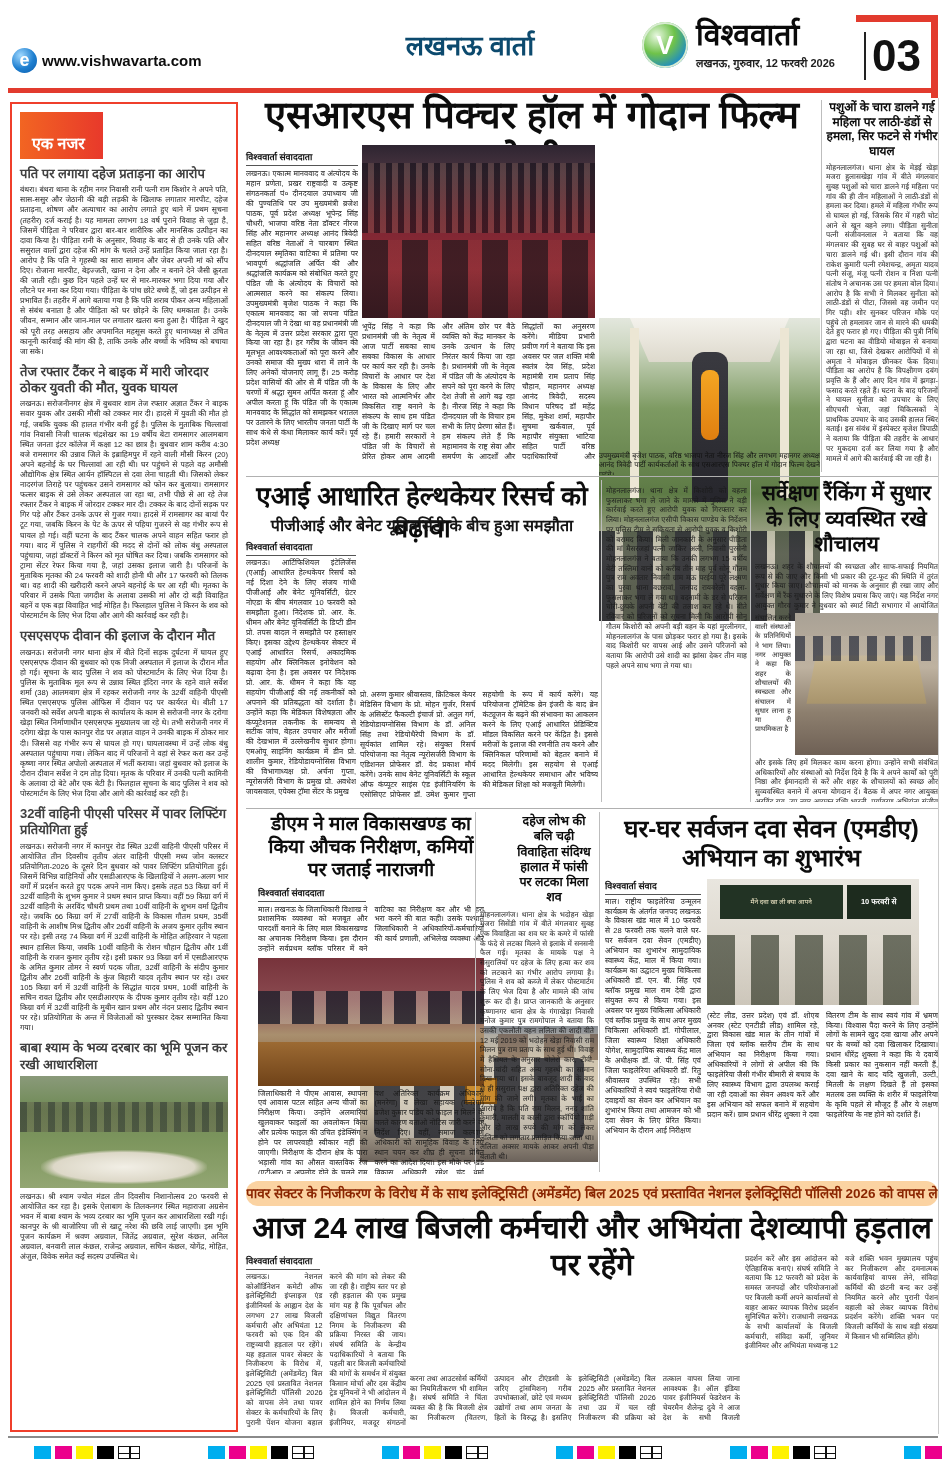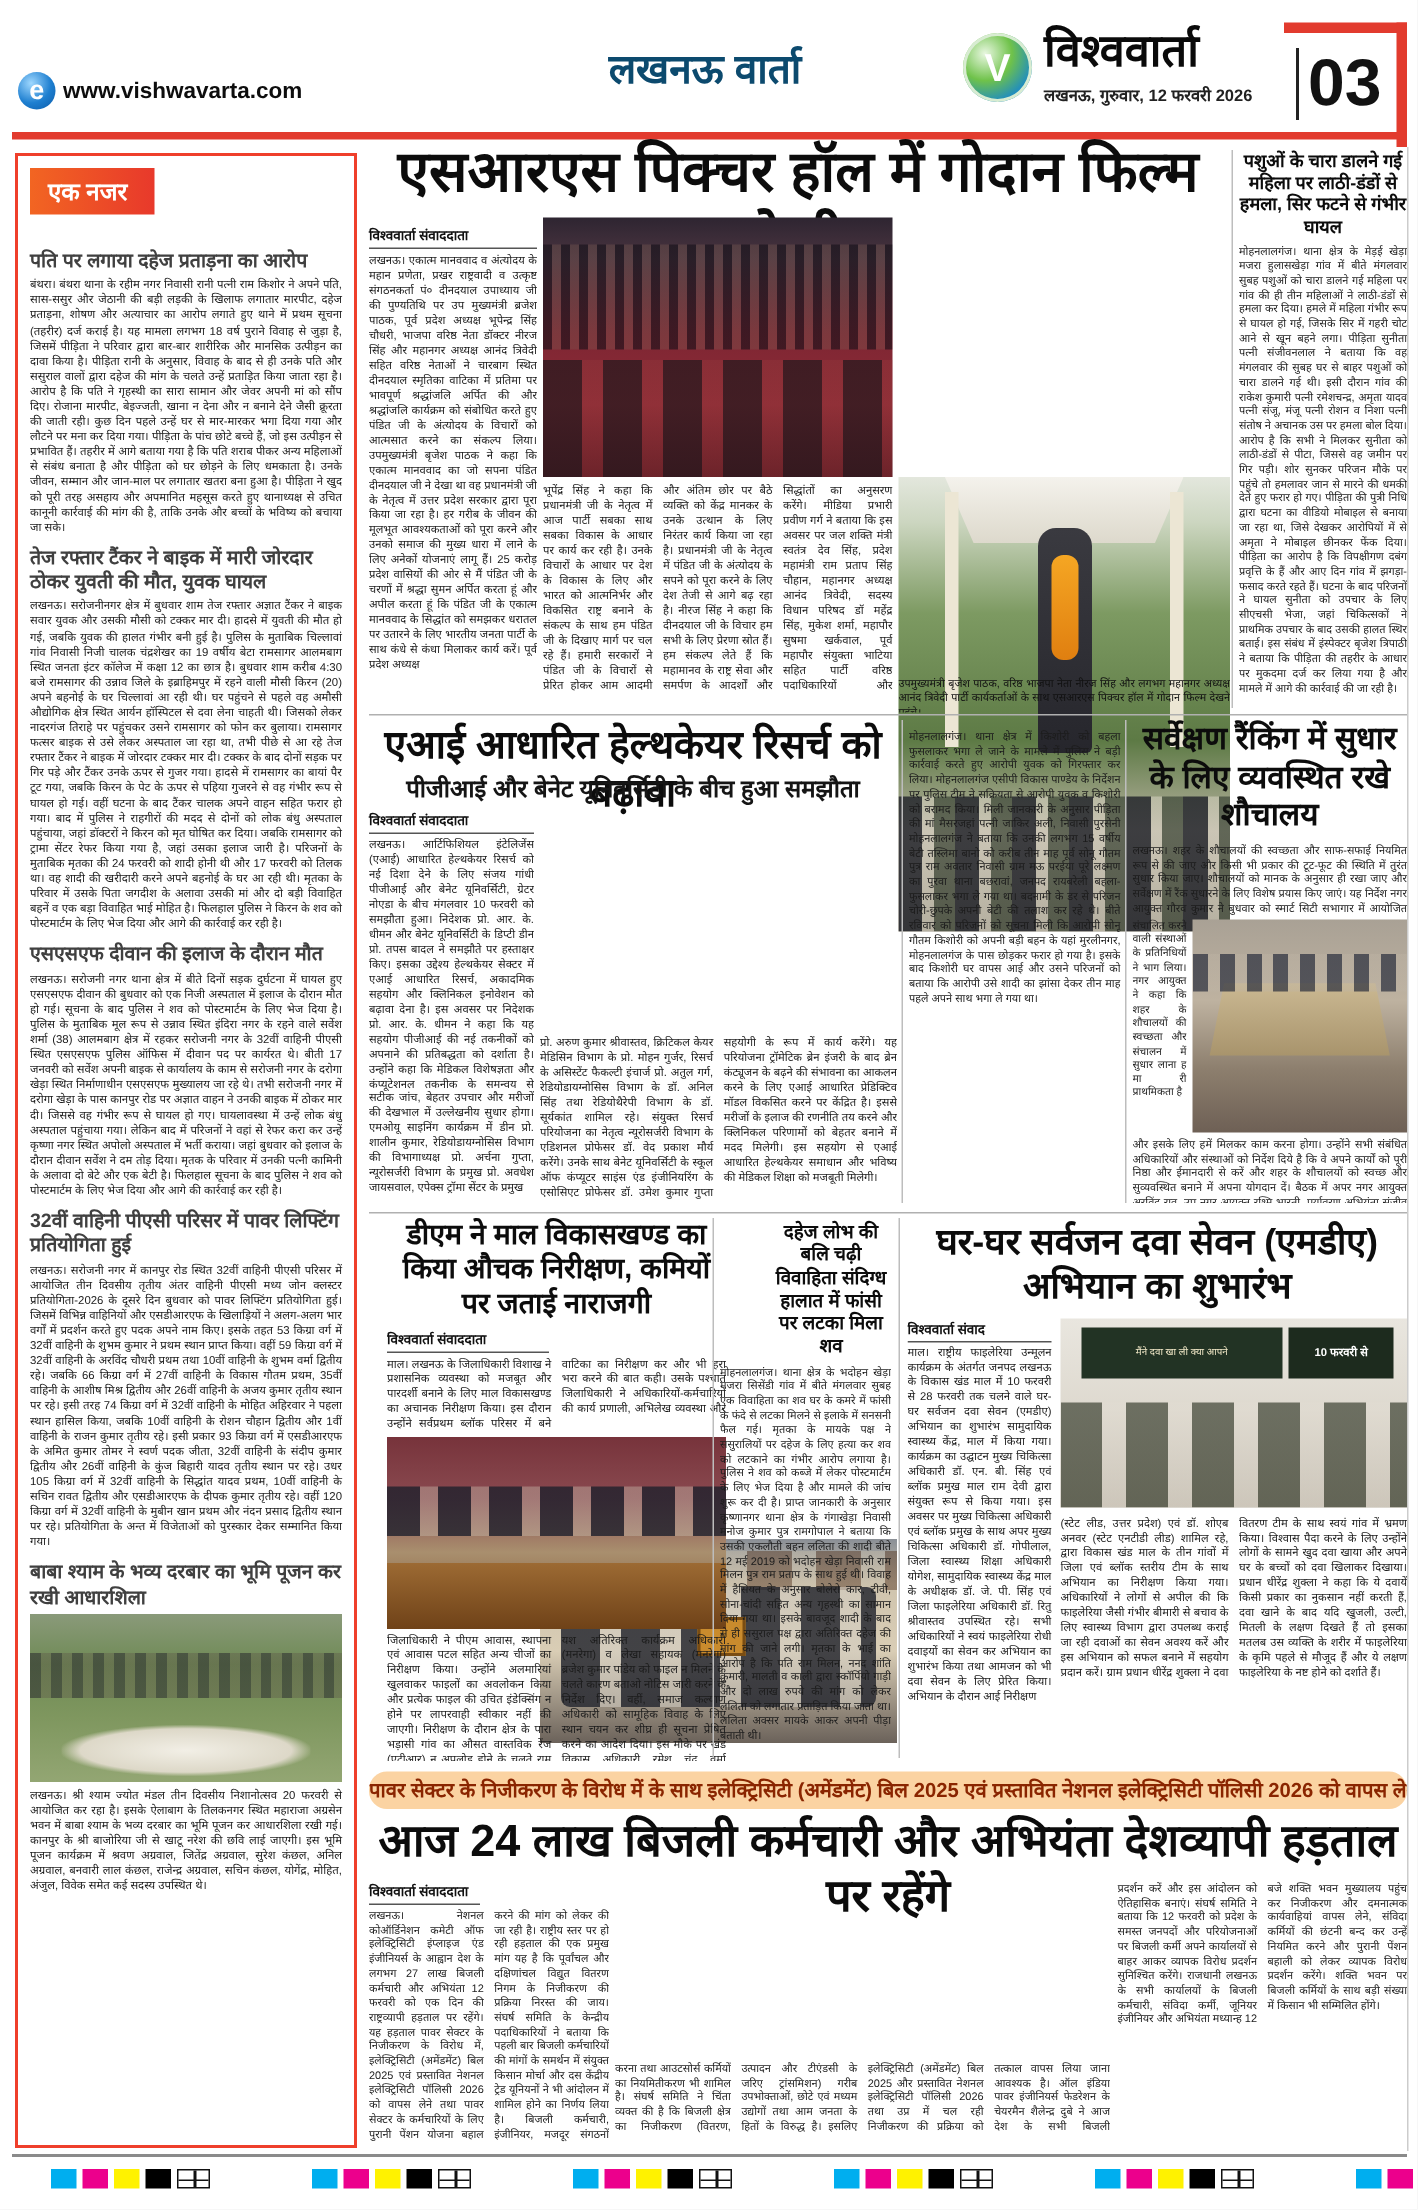--- a/index.html
+++ b/index.html
@@ -19,21 +19,21 @@
   
   .site{display:flex;align-items:center;gap:5px;font-weight:bold;font-size:15px;color:#0d0d0d;}
   .e-icon{display:inline-block;width:25px;height:25px;border-radius:50%;background:radial-gradient(circle at 35% 30%,#9fd8ff,#1e7fd0 55%,#0b5aa8);color:#fff;font-weight:bold;font-size:18px;line-height:25px;text-align:center;}
   .masthead{display:flex;align-items:center;gap:8px;}
   .mast-logo{width:46px;height:46px;border-radius:50%;background:radial-gradient(circle at 32% 30%,#e8f7e0,#6fc24a 40%,#1d8bc4 75%,#0f5f8e);color:#ffffff;font-weight:bold;font-size:26px;text-align:center;line-height:46px;box-shadow:0 0 0 2px #d8ecd2 inset;}
   .mast-name{font-size:30px;font-weight:bold;color:#0a0a0a;line-height:1;}
   .mast-date{font-size:11px;font-weight:bold;color:#222;margin-top:5px;}
   .pageno{font-size:44px;font-weight:bold;color:#121212;line-height:1;}
   
   .sidebar{border:2px solid #ef3f2b;box-sizing:border-box;padding:8px 8px 6px 8px;overflow:hidden;}
-  .sb-tab{display:inline-block;background:linear-gradient(90deg,#f26522,#e8392b);color:#fff;font-size:16px;font-weight:bold;padding:4px 18px 5px 12px;margin-bottom:16px;}
+  .sb-tab{display:inline-block;background:linear-gradient(90deg,#f26522,#e8392b);color:#fff;font-size:16px;font-weight:bold;padding:20px 18px 5px 12px;margin-bottom:0;}
   .sb-h{font-size:13px;font-weight:bold;color:#404040;line-height:1.25;margin:7px 0 3px 0;}
   .sb-b{font-size:7.6px;line-height:1.33;text-align:justify;color:#1c1c1c;}
   
   .strip{background:#fbd3a2;border-radius:12px;color:#8a2500;font-weight:bold;font-size:13.5px;text-align:center;line-height:25px;overflow:hidden;white-space:nowrap;}
   
   .marks-row{display:flex;align-items:center;gap:6px;}
   .mark-sq{width:17px;height:13px;display:inline-block;}
   .reg-glyph{width:22px;height:13px;display:inline-block;border:1.5px solid #111;box-sizing:border-box;position:relative;background:#fff;}
   .reg-glyph::before{content:"";position:absolute;left:50%;top:0;bottom:0;width:1.5px;background:#111;}
   .reg-glyph::after{content:"";position:absolute;top:50%;left:0;right:0;height:1.5px;background:#111;}
@@ -176,21 +176,21 @@
     <div class="headline" style="font-size:12.5px;margin-left:34px;">दहेज लोभ की बलि चढ़ी विवाहिता संदिग्ध हालात में फांसी पर लटका मिला शव</div>
     <div class="body-text" style="height:296px;margin-top:4px;font-size:7.3px;">मोहनलालगंज। थाना क्षेत्र के भदोहन खेड़ा मजरा सिसेंडी गांव में बीते मंगलवार सुबह एक विवाहिता का शव घर के कमरे में फांसी के फंदे से लटका मिलने से इलाके में सनसनी फैल गई। मृतका के मायके पक्ष ने ससुरालियों पर दहेज के लिए हत्या कर शव को लटकाने का गंभीर आरोप लगाया है। पुलिस ने शव को कब्जे में लेकर पोस्टमार्टम के लिए भेज दिया है और मामले की जांच शुरू कर दी है। प्राप्त जानकारी के अनुसार कृष्णानगर थाना क्षेत्र के गंगाखेड़ा निवासी मनोज कुमार पुत्र रामगोपाल ने बताया कि उसकी एकलौती बहन ललिता की शादी बीते 12 मई 2019 को भदोहन खेड़ा निवासी राम मिलन पुत्र राम प्रताप के साथ हुई थी। विवाह में हैसियत के अनुसार बोलेरो कार, टीवी, सोना-चांदी सहित अन्य गृहस्थी का सामान दिया गया था। इसके बावजूद शादी के बाद से ही ससुराल पक्ष द्वारा अतिरिक्त दहेज की मांग की जाने लगी। मृतका के भाई का आरोप है कि पति राम मिलन, ननद शांति कुमारी, मालती व काली द्वारा स्कॉर्पियो गाड़ी और दो लाख रुपये की मांग को लेकर ललिता को लगातार प्रताड़ित किया जाता था। ललिता अक्सर मायके आकर अपनी पीड़ा बताती थी।</div>
   </div>
 
   <div class="abs vrule" style="left:599px;top:812px;height:360px;"></div>
   <div class="abs" style="left:605px;top:814px;width:333px;height:360px;overflow:hidden;">
     <div class="headline" style="font-size:24px;">घर-घर सर्वजन दवा सेवन (एमडीए) अभियान का शुभारंभ</div>
     <div style="position:relative;margin-top:6px;height:286px;">
       <span class="byline" style="position:absolute;left:0;top:0;width:96px;">विश्ववार्ता संवाद</span>
       <div class="abs body-text" style="left:0;top:18px;width:96px;height:268px;">माल। राष्ट्रीय फाइलेरिया उन्मूलन कार्यक्रम के अंतर्गत जनपद लखनऊ के विकास खंड माल में 10 फरवरी से 28 फरवरी तक चलने वाले घर-घर सर्वजन दवा सेवन (एमडीए) अभियान का शुभारंभ सामुदायिक स्वास्थ्य केंद्र, माल में किया गया। कार्यक्रम का उद्घाटन मुख्य चिकित्सा अधिकारी डॉ. एन. बी. सिंह एवं ब्लॉक प्रमुख माल राम देवी द्वारा संयुक्त रूप से किया गया। इस अवसर पर मुख्य चिकित्सा अधिकारी एवं ब्लॉक प्रमुख के साथ अपर मुख्य चिकित्सा अधिकारी डॉ. गोपीलाल, जिला स्वास्थ्य शिक्षा अधिकारी योगेश, सामुदायिक स्वास्थ्य केंद्र माल के अधीक्षक डॉ. जे. पी. सिंह एवं जिला फाइलेरिया अधिकारी डॉ. रितु श्रीवास्तव उपस्थित रहे। सभी अधिकारियों ने स्वयं फाइलेरिया रोधी दवाइयों का सेवन कर अभियान का शुभारंभ किया तथा आमजन को भी दवा सेवन के लिए प्रेरित किया। अभियान के दौरान आई निरीक्षण</div>
-      <div class="abs photo" style="left:102px;top:0;width:231px;height:126px;background:linear-gradient(180deg,#e9e6df 0%,#ded9cf 48%,#b8b0a2 100%);">
+      <div class="abs photo" style="left:102px;top:0;width:212px;height:126px;background:linear-gradient(180deg,#e9e6df 0%,#ded9cf 48%,#b8b0a2 100%);">
         <div class="abs" style="left:6%;top:6px;width:58%;height:34px;background:#223324;color:#f2e9c8;font-size:6.5px;line-height:34px;text-align:center;overflow:hidden;">मैंने दवा खा ली क्या आपने</div>
         <div class="abs" style="left:66%;top:6px;width:30%;height:34px;background:#1d2b1e;color:#ffffff;font-size:7.5px;font-weight:bold;line-height:34px;text-align:center;overflow:hidden;">10 फरवरी से</div>
         <div class="abs" style="left:0;bottom:0;width:100%;height:70px;background:repeating-linear-gradient(90deg,rgba(70,75,60,.75) 0 28px,rgba(225,220,210,.5) 28px 44px);"></div>
       </div>
       <div class="abs body-text cols2" style="left:102px;top:132px;width:231px;height:154px;">(स्टेट लीड, उत्तर प्रदेश) एवं डॉ. शोएब अनवर (स्टेट एनटीडी लीड) शामिल रहे, द्वारा विकास खंड माल के तीन गांवों में जिला एवं ब्लॉक स्तरीय टीम के साथ अभियान का निरीक्षण किया गया। अधिकारियों ने लोगों से अपील की कि फाइलेरिया जैसी गंभीर बीमारी से बचाव के लिए स्वास्थ्य विभाग द्वारा उपलब्ध कराई जा रही दवाओं का सेवन अवश्य करें और इस अभियान को सफल बनाने में सहयोग प्रदान करें। ग्राम प्रधान धीरेंद्र शुक्ला ने दवा वितरण टीम के साथ स्वयं गांव में भ्रमण किया। विश्वास पैदा करने के लिए उन्होंने लोगों के सामने खुद दवा खाया और अपने घर के बच्चों को दवा खिलाकर दिखाया। प्रधान धीरेंद्र शुक्ला ने कहा कि ये दवायें किसी प्रकार का नुकसान नहीं करती हैं, दवा खाने के बाद यदि खुजली, उल्टी, मितली के लक्षण दिखते हैं तो इसका मतलब उस व्यक्ति के शरीर में फाइलेरिया के कृमि पहले से मौजूद हैं और ये लक्षण फाइलेरिया के नष्ट होने को दर्शाते हैं।</div>
     </div>
   </div>
 
   <div class="abs strip" style="left:246px;top:1181px;width:692px;height:25px;">पावर सेक्टर के निजीकरण के विरोध में के साथ इलेक्ट्रिसिटी (अमेंडमेंट) बिल 2025 एवं प्रस्तावित नेशनल इलेक्ट्रिसिटी पॉलिसी 2026 को वापस लेने का आन्दोलन</div>
   <div class="abs headline" style="left:246px;top:1210px;width:692px;font-size:30px;">आज 24 लाख बिजली कर्मचारी और अभियंता देशव्यापी हड़ताल पर रहेंगे</div>

